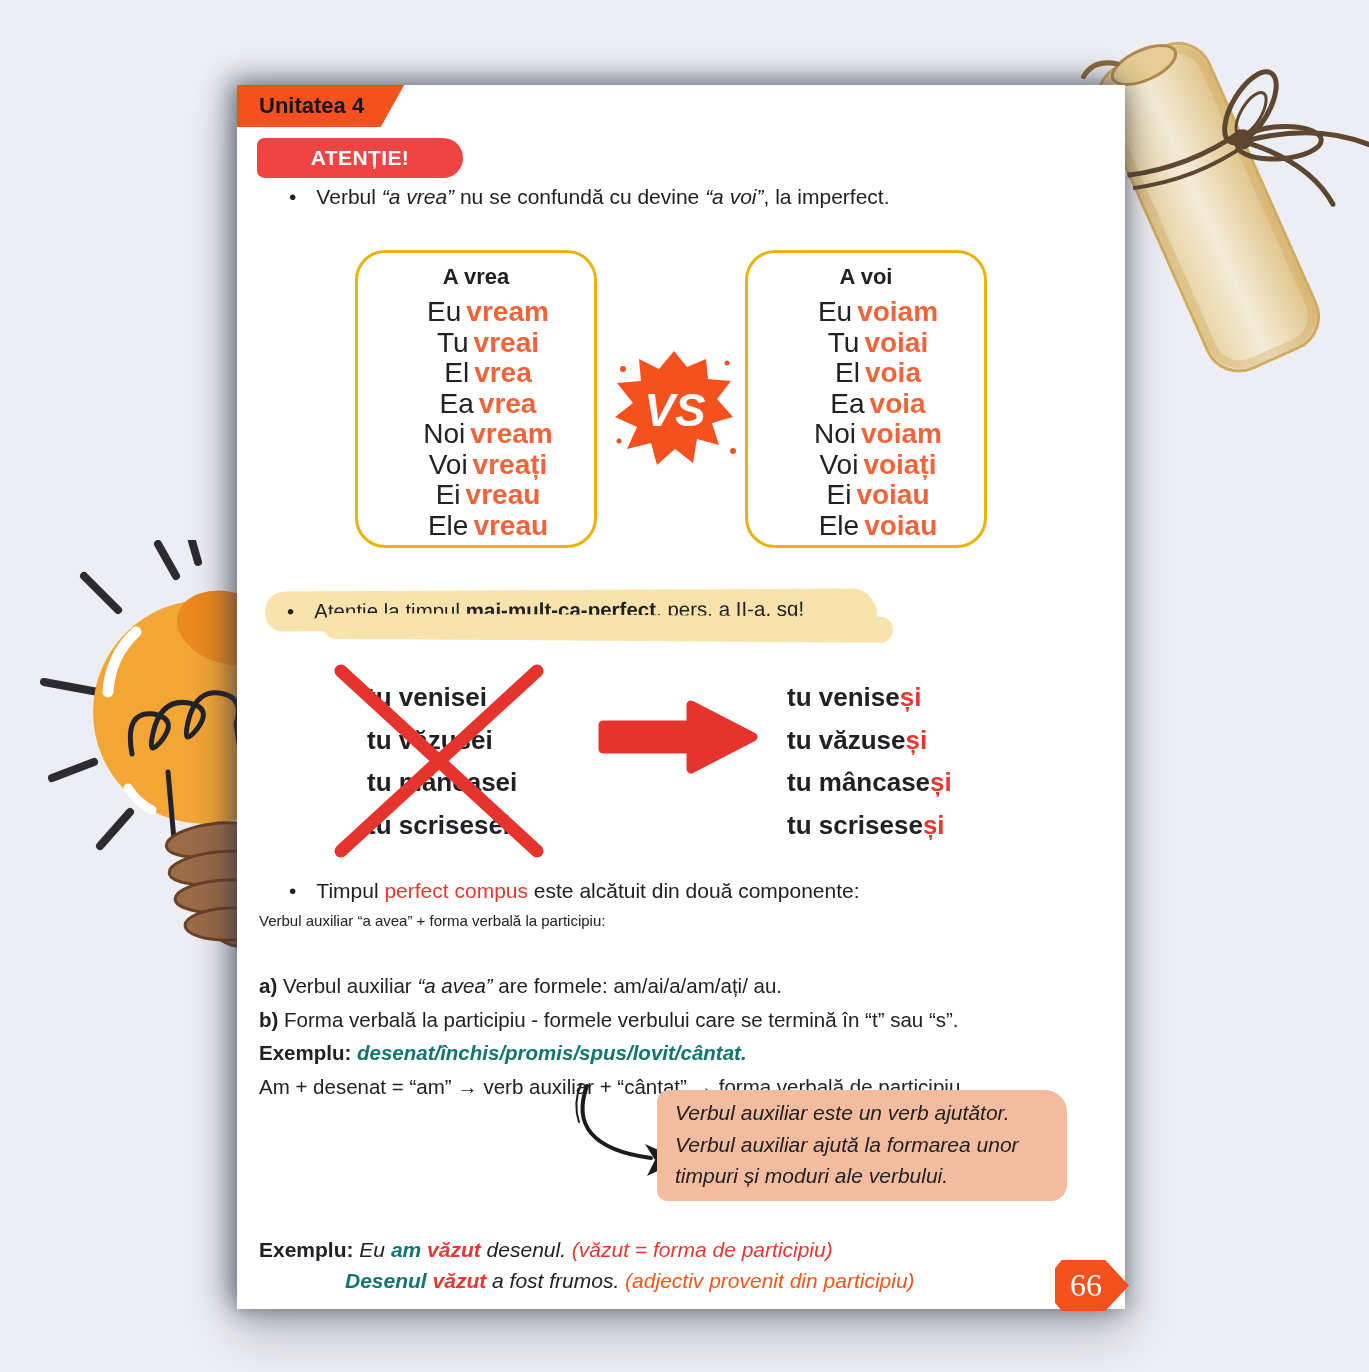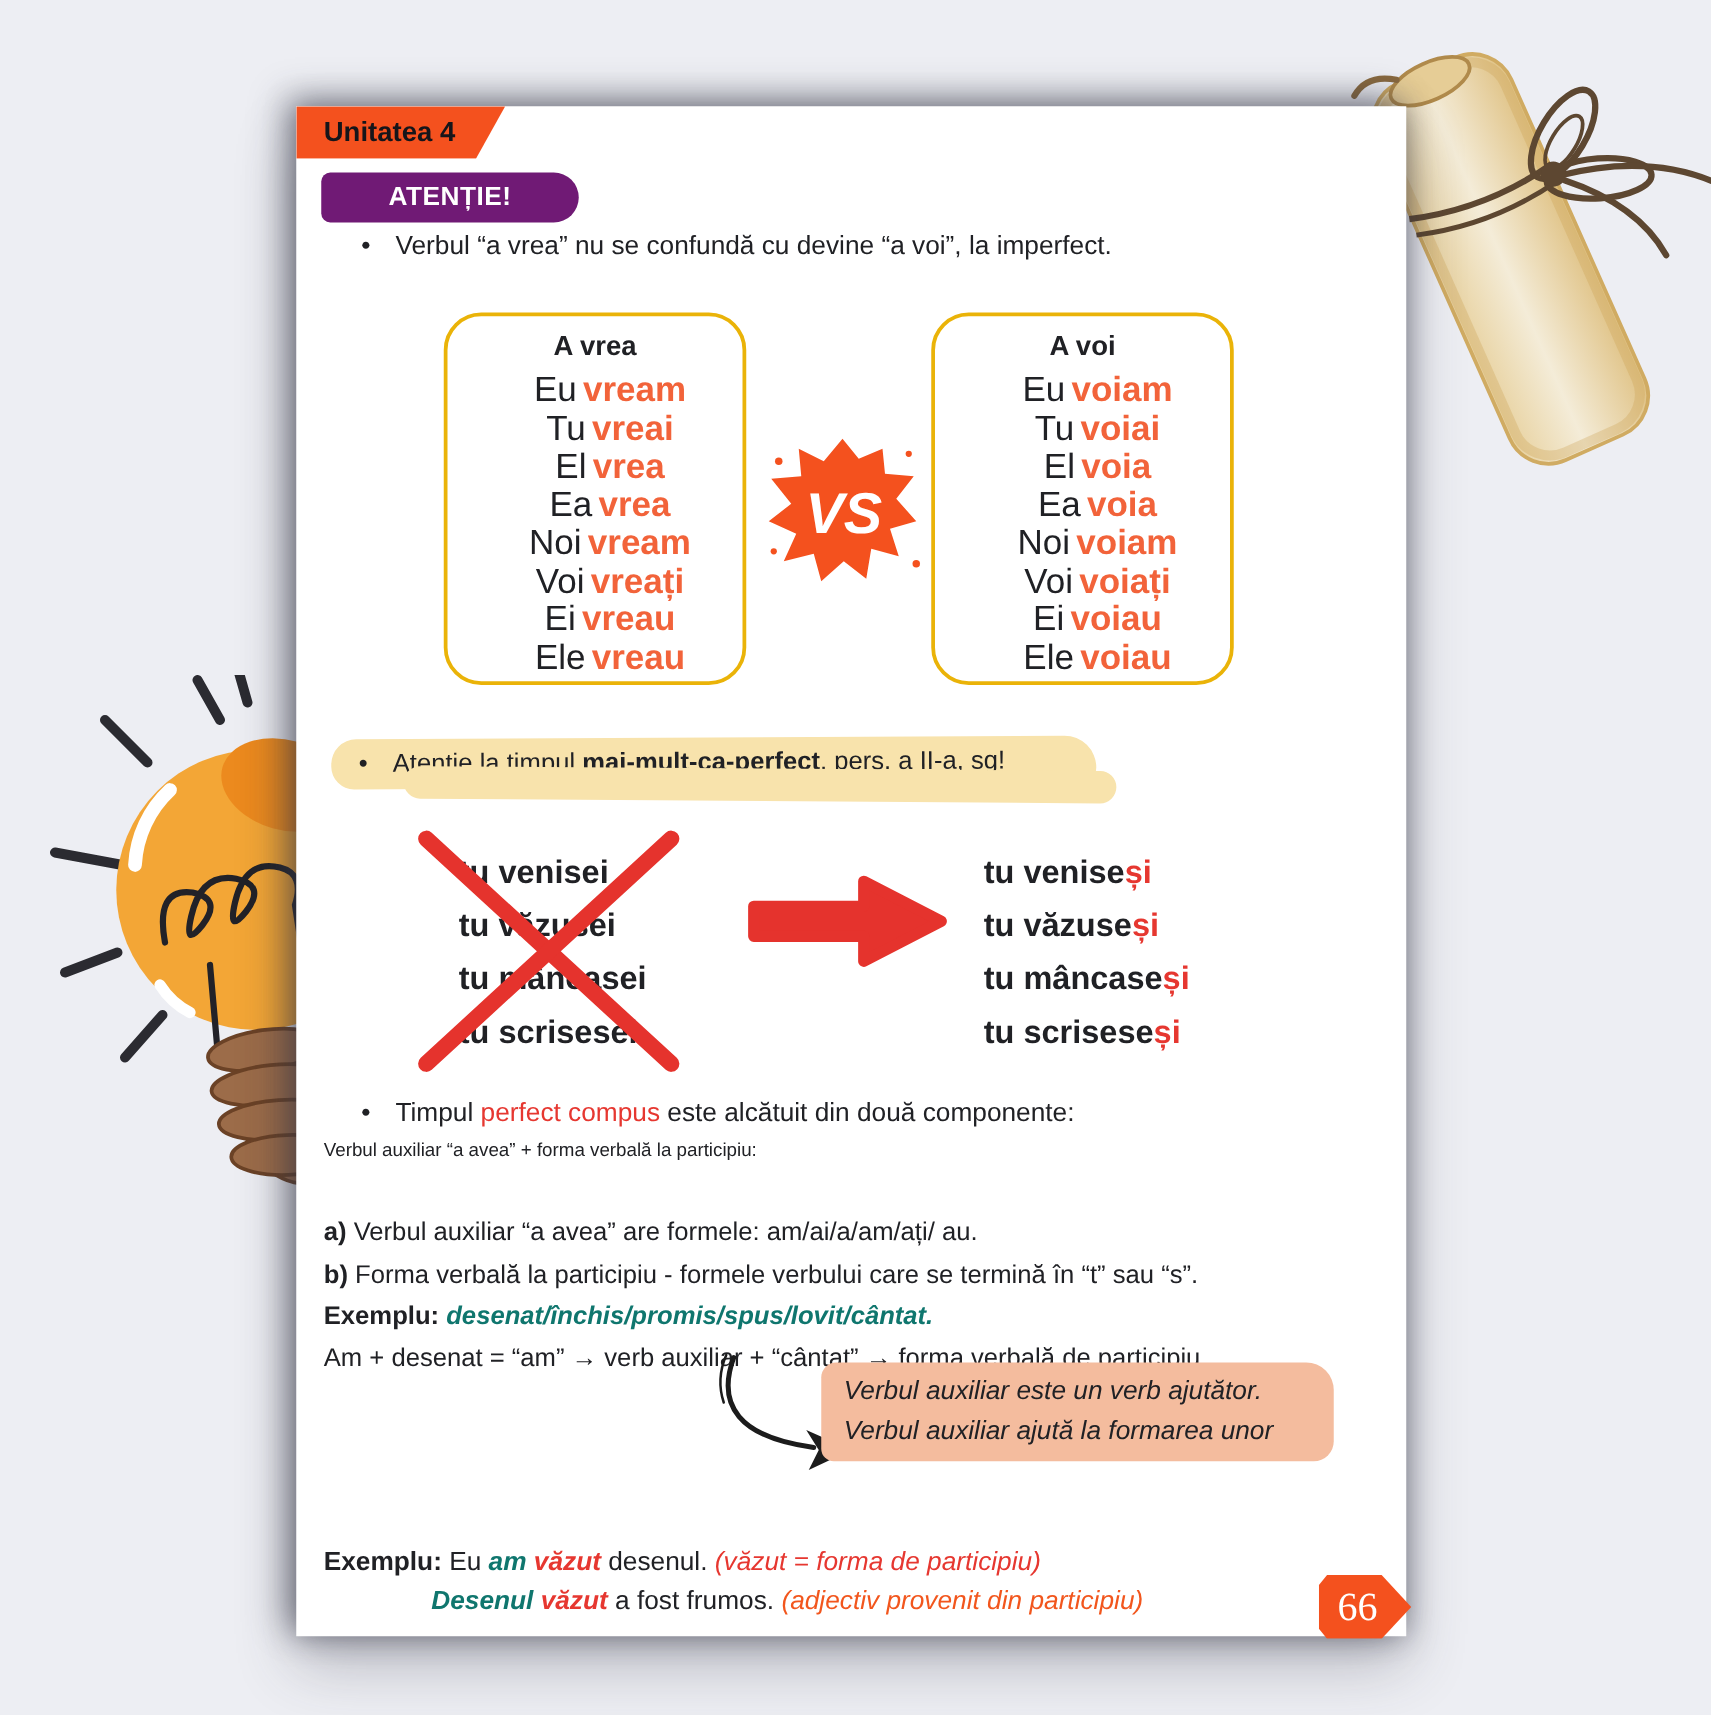--- a/index.html
+++ b/index.html
@@ -4,26 +4,26 @@
 <style>
   html,body{margin:0;padding:0;background:#d9dbe3;}
   #stage{position:relative;width:1369px;height:1372px;background:#edeef3;overflow:hidden;
          font-family:"Liberation Sans",sans-serif;color:#202125;margin:0 auto;}
   .deco{position:absolute;z-index:0;}
   .page{position:absolute;left:237px;top:85px;width:888px;height:1224px;background:#ffffff;z-index:1;
         box-shadow:0 0 22px rgba(52,54,70,.5), -10px -8px 26px rgba(52,54,70,.35), 0 22px 46px rgba(52,54,70,.3);}
   .unit-badge{position:absolute;left:0;top:0;height:42px;padding:0 40px 0 22px;background:#f4511e;
         clip-path:polygon(0 0,100% 0,86% 100%,0 100%);display:flex;align-items:center;
         font-weight:800;font-size:22px;color:#15151a;}
-  .att-badge{position:absolute;left:20px;top:53px;height:40px;width:206px;background:#701a75;
+  .att-badge{position:absolute;left:20px;top:53px;height:40px;width:206px;background:#ef4444;
         border-radius:8px 22px 22px 8px;color:#fff;font-weight:800;font-size:21px;
         display:flex;align-items:center;justify-content:center;letter-spacing:.4px;}
   .line{position:absolute;font-size:21px;}
   .b-dot{display:inline-block;margin-right:20px;}
-  .it{}
+  .it{font-style:italic;}
   .bold{font-weight:800;}
   .box{position:absolute;top:165px;width:242px;height:298px;border:3px solid #eab308;border-radius:30px;background:#fff;box-sizing:border-box;}
   .box-l{left:118px;} .box-r{left:508px;}
   .box-title{text-align:center;margin-top:11px;font-weight:800;font-size:22px;}
   .conj{margin:7px 0 15px 24px;font-size:28px;line-height:30.5px;text-align:center;}
   .conj .form{color:#f2633a;font-weight:800;margin-left:5px;}
   .vs-splash{position:absolute;left:372px;top:260px;width:130px;height:130px;}
   .hl-yellow{position:absolute;left:28px;top:505px;width:612px;padding:8px 16px 8px 22px;background:#f8e3ac;
         border-radius:22px 28px 16px 20px;font-size:20.5px;box-sizing:border-box;transform:rotate(-.3deg);}
   .hl-yellow::after{content:"";position:absolute;left:58px;right:-16px;bottom:-11px;height:26px;
@@ -200,20 +200,21 @@
 
     <svg class="curved-arrow" viewBox="0 0 134 112">
       <path d="M22,8 C8,46 26,72 86,80" stroke="#1c1c1c" stroke-width="4" fill="none" stroke-linecap="round"></path>
       <path d="M16,6 C10,20 10,32 14,44" stroke="#1c1c1c" stroke-width="2" fill="none" stroke-linecap="round"></path>
       <polygon points="80,66 116,82 82,98 90,82" fill="#1c1c1c"></polygon>
     </svg>
 
     <div class="note-salmon">
       <div>Verbul auxiliar este un verb ajutător.</div>
       <div>Verbul auxiliar ajută la formarea unor</div>
+      <div>timpuri și moduri ale verbului.</div>
     </div>
 
 
     <div class="ex2-1">
       <span class="bold">Exemplu:</span><span class="it"> Eu </span><span class="ov">am </span><span class="rv">văzut</span><span class="it"> desenul. </span><span class="paren-r">(văzut = forma de participiu)</span>
     </div>
     <div class="ex2-2">
       <span class="ov">Desenul </span><span class="rv">văzut</span><span class="it"> a fost frumos. </span><span class="paren-o">(adjectiv provenit din participiu)</span>
     </div>
 

